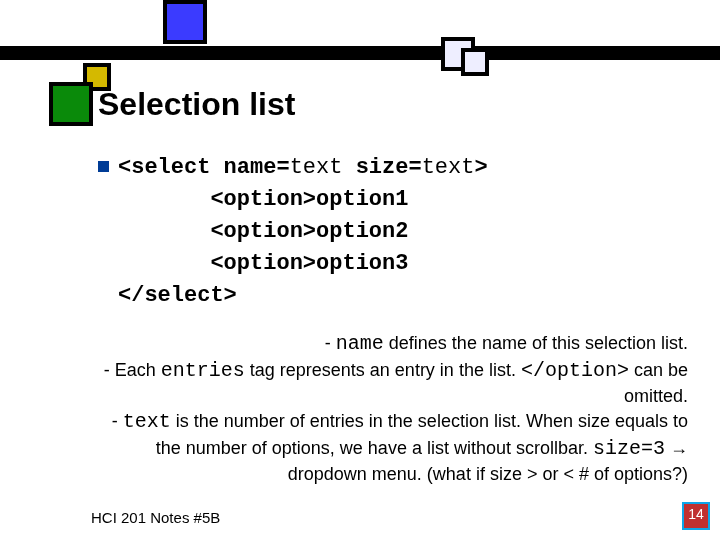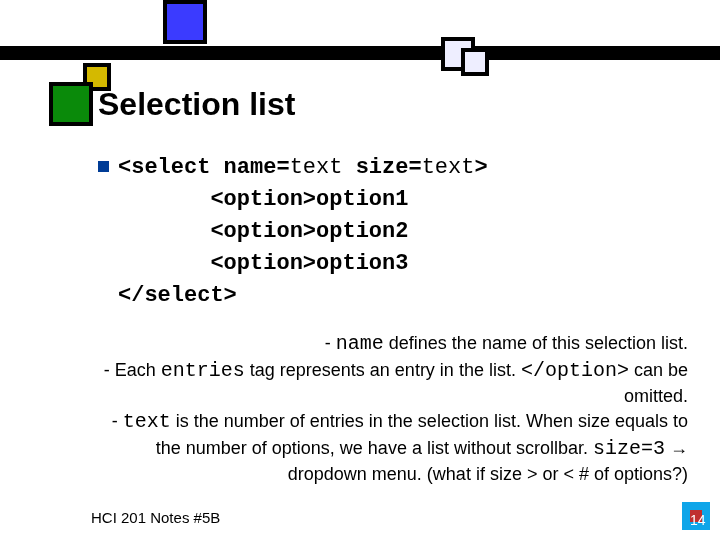--- a/index.html
+++ b/index.html
@@ -77,21 +77,21 @@
     color: #000;
     margin-left: 47px;
   }
   .slide-number {
     position: absolute;
     bottom: 10px;
     right: 10px;
     width: 28px;
     height: 28px;
     background: #c03030;
-    border: 8px solid #0ea5e9;
+    border: 2px solid #0ea5e9;
     box-sizing: border-box;
     color: #fff;
     font-size: 14px;
     font-family: Arial, sans-serif;
     text-align: center;
     line-height: 20px;
   }
 </style>
 </head>
 <body>

